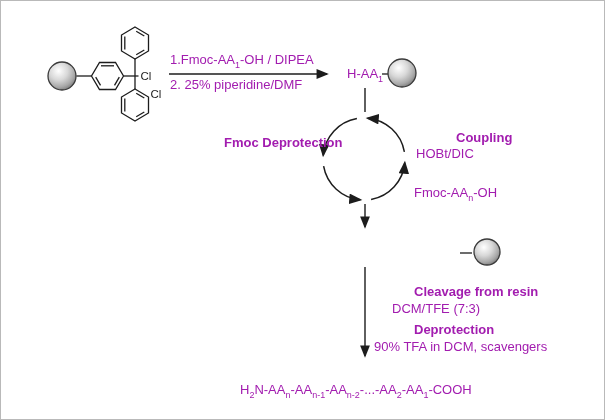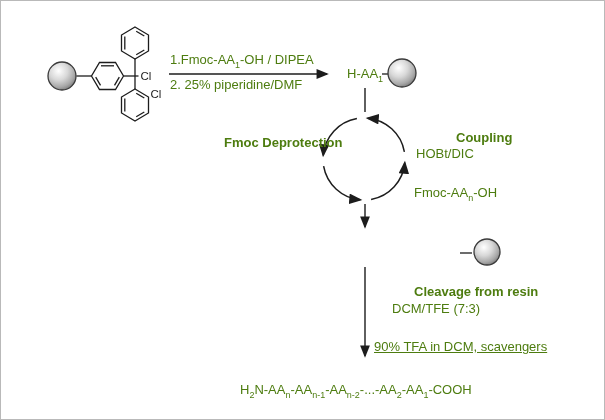--- a/index.html
+++ b/index.html
@@ -12,21 +12,21 @@
     font-family: "Liberation Sans", "DejaVu Sans", sans-serif;
     color: #1c1c1c;
     overflow: hidden;
   }
   .layer { position:absolute; left:0; top:0; }
   .txt {
     position: absolute;
     font-size: 13px;
     line-height: 15px;
     white-space: nowrap;
-    color: #4d7c0f;
+    color: #a21caf;
   }
   .bold { font-weight: bold; padding-left: 40px; }
   .txt sub { font-size: 9px; line-height: 0; }
 </style>
 </head>
 <body>
 
 <div class="canvas">
 
   <svg class="layer" width="605" height="420" viewBox="0 0 605 420">
@@ -95,17 +95,18 @@
 
   <div class="txt bold" style="left:183px; top:134px;">Fmoc Deprotection</div>
 
   <div class="txt bold" style="left:415px; top:129px;">Coupling</div>
   <div class="txt" style="left:415px; top:145px;">HOBt/DIC</div>
   <div class="txt" style="left:413px; top:184px;"><span>Fmoc-AA</span><sub>n</sub><span>-OH</span></div>
 
 
   <div class="txt bold" style="left:373px; top:283px;">Cleavage from resin</div>
   <div class="txt" style="left:391px; top:300px;">DCM/TFE (7:3)</div>
-  <div class="txt" style="left:373px; top:338px;text-decoration:underline;">90% TFA in DCM, scavengers</div>
+  <div class="txt bold" style="left:373px; top:321px;">Deprotection</div>
+  <div class="txt" style="left:373px; top:338px;">90% TFA in DCM, scavengers</div>
 
   <div class="txt" style="left:239px; top:381px;"><span>H</span><sub>2</sub><span>N-AA</span><sub>n</sub><span>-AA</span><sub>n-1</sub><span>-AA</span><sub>n-2</sub><span>-...-AA</span><sub>2</sub><span>-AA</span><sub>1</sub><span>-COOH</span></div>
 
 </div>
 
 </body></html>

